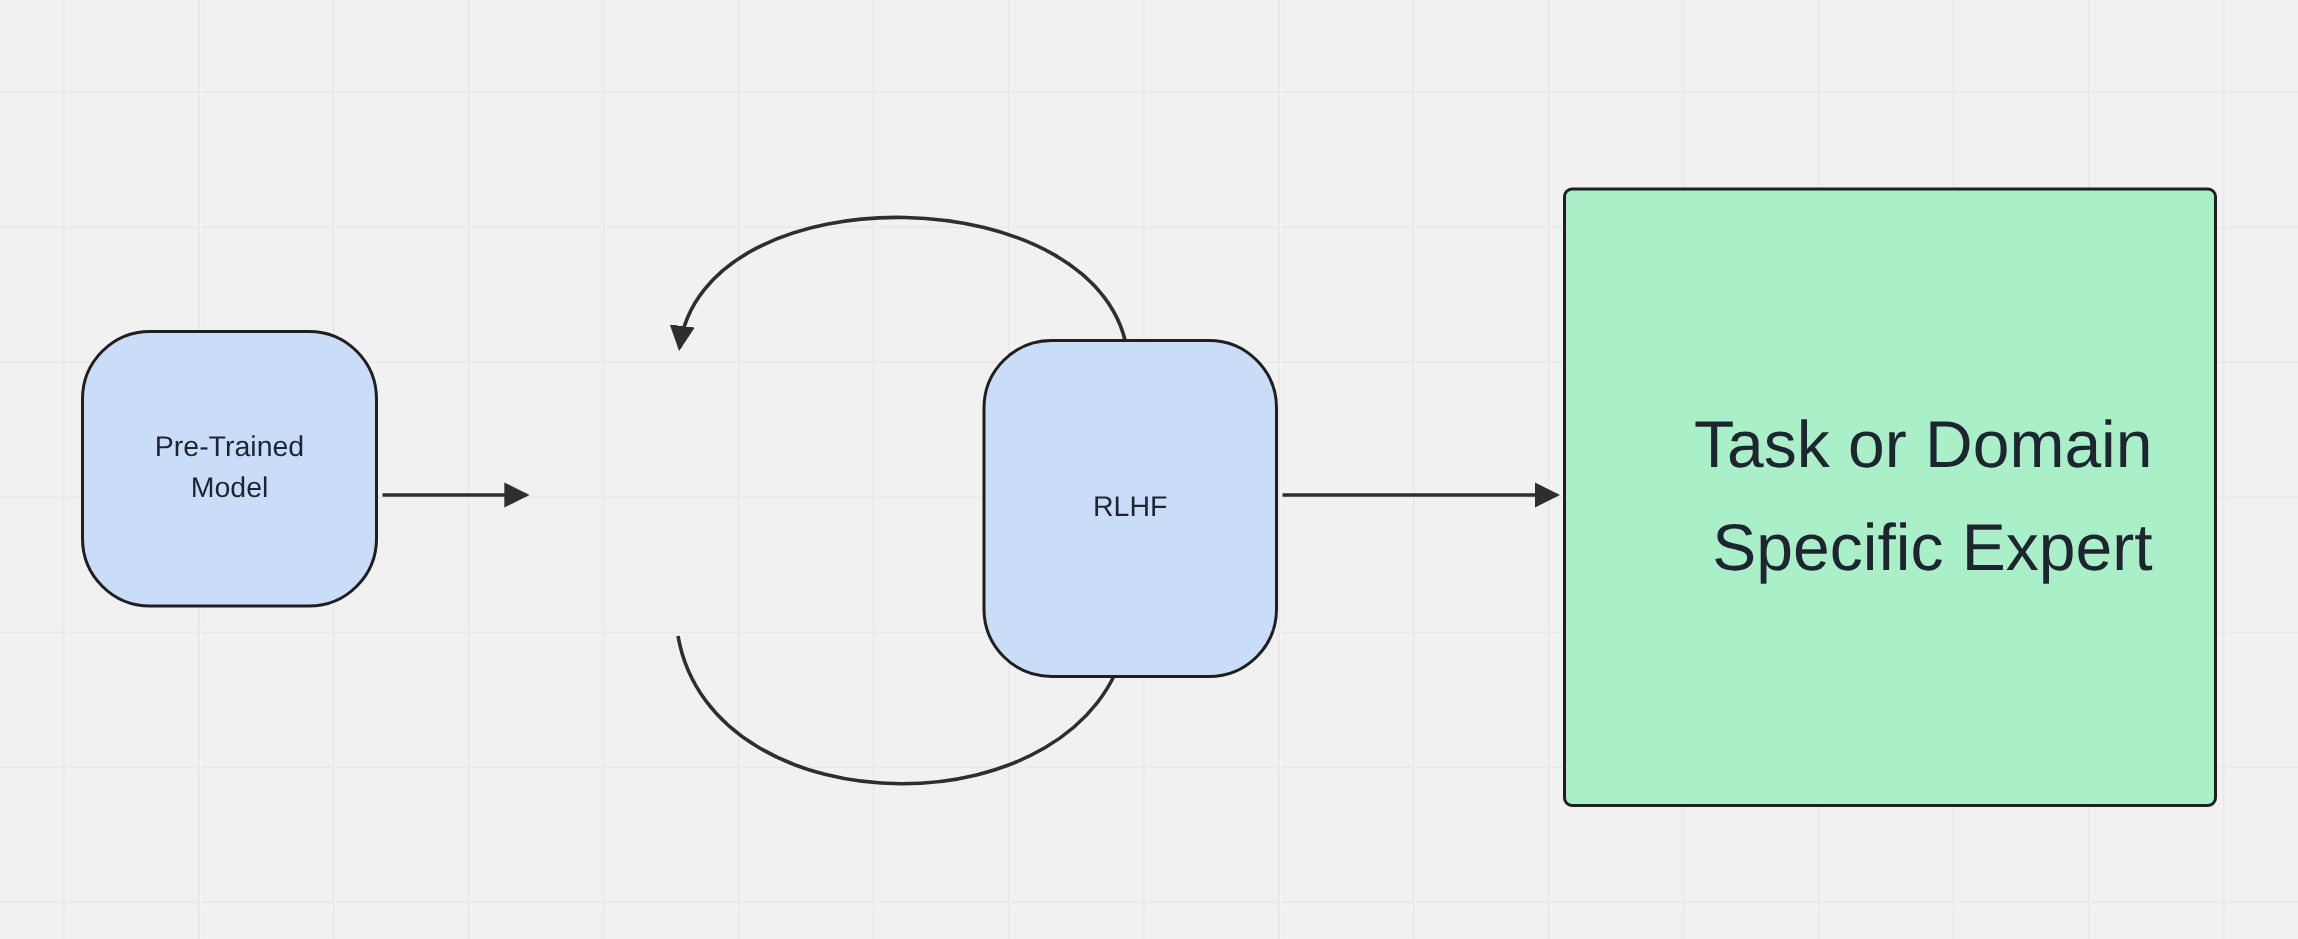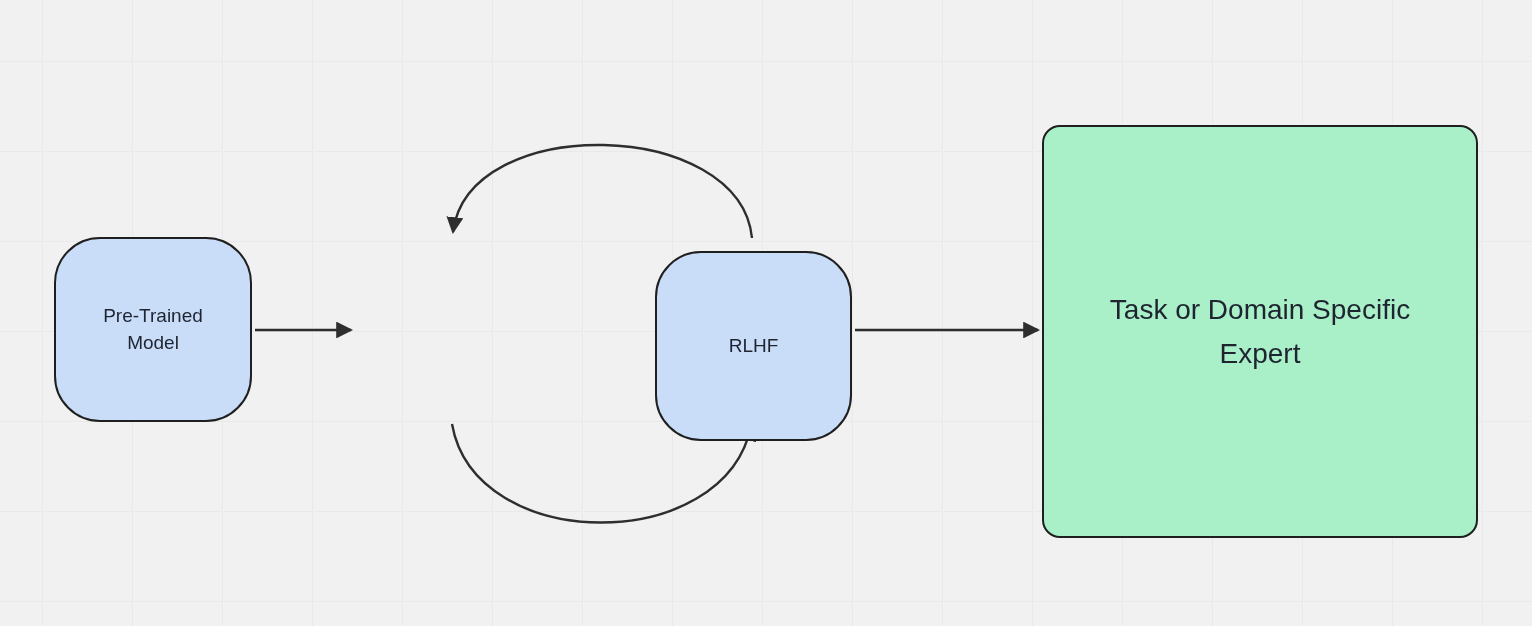--- a/index.html
+++ b/index.html
@@ -45,23 +45,24 @@
     cursor:default;
   }
   .node-blue{
     background:var(--node-blue);
     border-radius:46px;
     font-size:19px;
     line-height:1.42;
   }
   .node-green{
     background:var(--node-green);
-    border-radius:18px;
-    font-size:28px;
+    border-radius:6px;
+    font-size:44px;
     line-height:1.55;
+    text-align:right;
   }
   .node-label{display:inline-block;}
   .node-blue .node-label{max-width:140px;}
   .node-green .node-label{max-width:350px;}
 </style>
 </head>
 <body>
 
 <div class="canvas">
 
@@ -74,26 +75,26 @@
 
     <path class="edge" d="M 255 330 L 351 330" marker-end="url(#arrowhead)"></path>
 
     <path class="edge" d="M 752 238 C 740 118 468 112 453 232" marker-end="url(#arrowhead)"></path>
 
     <path class="edge" d="M 452 424 C 475 555 725 555 751 426" marker-end="url(#arrowhead)"></path>
 
     <path class="edge" d="M 855 330 L 1038 330" marker-end="url(#arrowhead)"></path>
   </svg>
 
-  <div class="node node-blue" style="left:54px;top:237px;width:198px;height:185px;">
+  <div class="node node-blue" style="left:54px;top:220px;width:198px;height:185px;">
     <span class="node-label">Pre-Trained Model</span>
   </div>
 
 
-  <div class="node node-blue" style="left:655px;top:251px;width:197px;height:190px;">
+  <div class="node node-blue" style="left:655px;top:226px;width:197px;height:226px;">
     <span class="node-label">RLHF</span>
   </div>
 
   <div class="node node-green" style="left:1042px;top:125px;width:436px;height:413px;">
     <span class="node-label">Task or Domain Specific Expert</span>
   </div>
 
 </div>
 
 </body></html>

